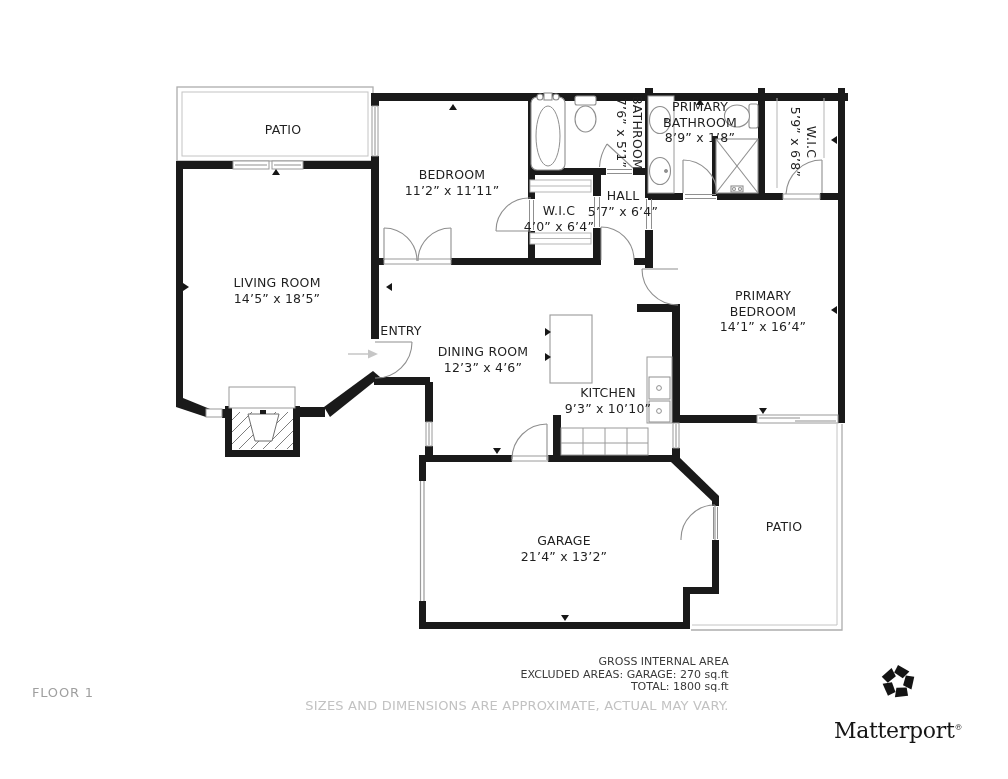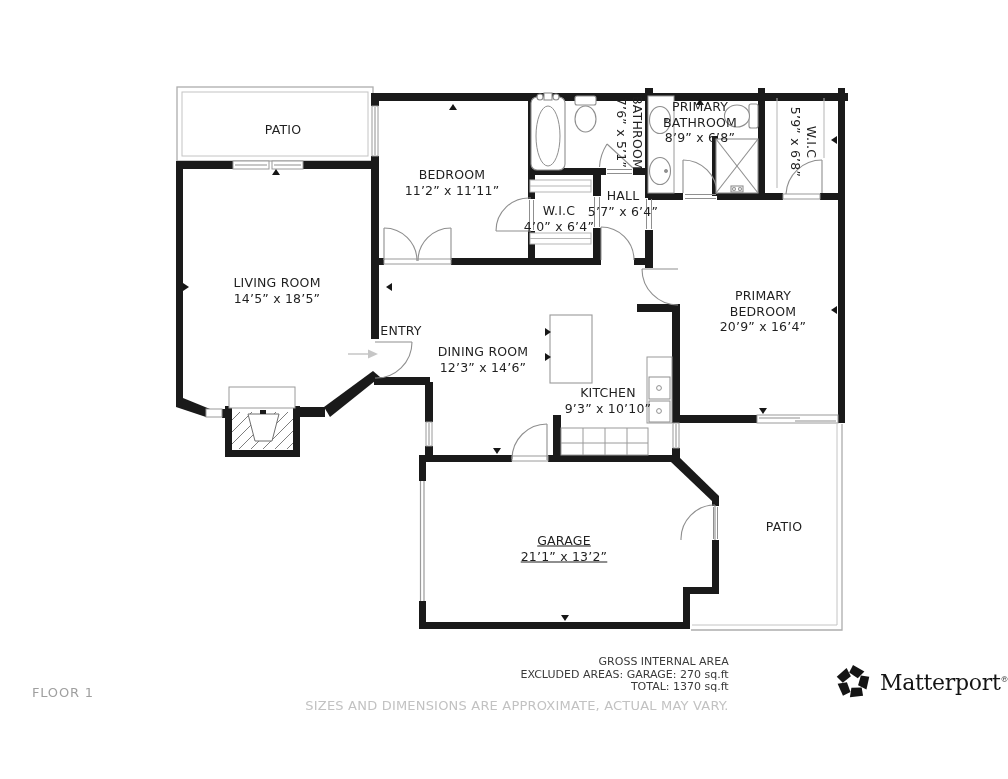--- a/index.html
+++ b/index.html
@@ -6,21 +6,21 @@
   #stage{position:relative;width:1008px;height:779px;background:#fff;overflow:hidden;
          font-family:"DejaVu Sans",sans-serif;}
   #plan-svg{position:absolute;left:0;top:0;}
   .room-label{position:absolute;transform:translate(-50%,-50%);text-align:center;
     font-size:12.5px;line-height:15.5px;color:#1f1f1f;white-space:nowrap;letter-spacing:.2px;}
   .room-label.vertical{transform:translate(-50%,-50%) rotate(90deg);}
   .plan-footer{position:absolute;left:517px;top:656px;transform:translateX(-50%);
     text-align:right;color:#3a3a3a;font-size:11px;line-height:12.6px;white-space:nowrap;}
   .plan-footer .disclaimer{font-size:13px;color:#c2c2c2;margin-top:6px;letter-spacing:.2px;}
   .floor-label{position:absolute;left:32px;top:685px;font-size:13px;color:#9f9f9f;letter-spacing:.8px;}
-  .brand{position:absolute;left:834px;top:663px;display:flex;align-items:center;gap:8px;}
+  .brand{position:absolute;left:834px;top:663px;display:flex;align-items:center;gap:17px;flex-direction:column;}
   .brand-text{font-family:"DejaVu Serif",serif;font-size:22px;color:#141414;letter-spacing:-.3px;}
   .brand-text sup{font-size:8px;vertical-align:super;}
 </style>
 </head>
 <body>
 
 <div id="stage">
 
 <svg id="plan-svg" width="1008" height="779" viewBox="0 0 1008 779" xmlns="http://www.w3.org/2000/svg">
 
@@ -266,21 +266,21 @@
   </div>
 
   <div class="room-label vertical" style="left:629px;top:133px;">
     <div>BATHROOM</div>
     <div>7’6” x 5’1”</div>
   </div>
 
   <div class="room-label" style="left:700px;top:122px;">
     <div>PRIMARY</div>
     <div>BATHROOM</div>
-    <div>8’9” x 6’8”</div>
+    <div>8’9” x 1’8”</div>
   </div>
 
   <div class="room-label vertical" style="left:803px;top:142px;">
     <div>W.I.C</div>
     <div>5’9” x 6’8”</div>
   </div>
 
   <div class="room-label" style="left:559px;top:218px;">
     <div>W.I.C</div>
     <div>4’0” x 6’4”</div>
@@ -295,47 +295,47 @@
     <div>LIVING ROOM</div>
     <div>14’5” x 18’5”</div>
   </div>
 
   <div class="room-label" style="left:401px;top:331px;">
     <div>ENTRY</div>
   </div>
 
   <div class="room-label" style="left:483px;top:359px;">
     <div>DINING ROOM</div>
-    <div>12’3” x 14’6”</div>
+    <div>12’3” x 4’6”</div>
   </div>
 
   <div class="room-label" style="left:608px;top:400px;text-align:center;">
     <div>KITCHEN</div>
     <div>9’3” x 10’10”</div>
   </div>
 
   <div class="room-label" style="left:763px;top:311px;">
     <div>PRIMARY</div>
     <div>BEDROOM</div>
-    <div>20’9” x 16’4”</div>
-  </div>
-
-  <div class="room-label" style="left:564px;top:548px;text-decoration:underline;">
+    <div>14’1” x 16’4”</div>
+  </div>
+
+  <div class="room-label" style="left:564px;top:548px;">
     <div>GARAGE</div>
-    <div>21’1” x 13’2”</div>
+    <div>21’4” x 13’2”</div>
   </div>
 
   <div class="room-label" style="left:784px;top:527px;">
     <div>PATIO</div>
   </div>
 
   <div class="plan-footer">
     <div>GROSS INTERNAL AREA</div>
     <div>EXCLUDED AREAS: GARAGE: 270 sq.ft</div>
-    <div>TOTAL: 1370 sq.ft</div>
+    <div>TOTAL: 1800 sq.ft</div>
     <div class="disclaimer">SIZES AND DIMENSIONS ARE APPROXIMATE, ACTUAL MAY VARY.</div>
   </div>
 
   <div class="floor-label">FLOOR 1</div>
 
   <div class="brand">
     <svg width="38" height="38" viewBox="0 0 40 40">
       <g fill="#141414">
         <path d="M20 2 L32 9 L25 16 L16 10 Z"></path>
         <path d="M20 2 L32 9 L25 16 L16 10 Z" transform="rotate(72 20 20)"></path>

